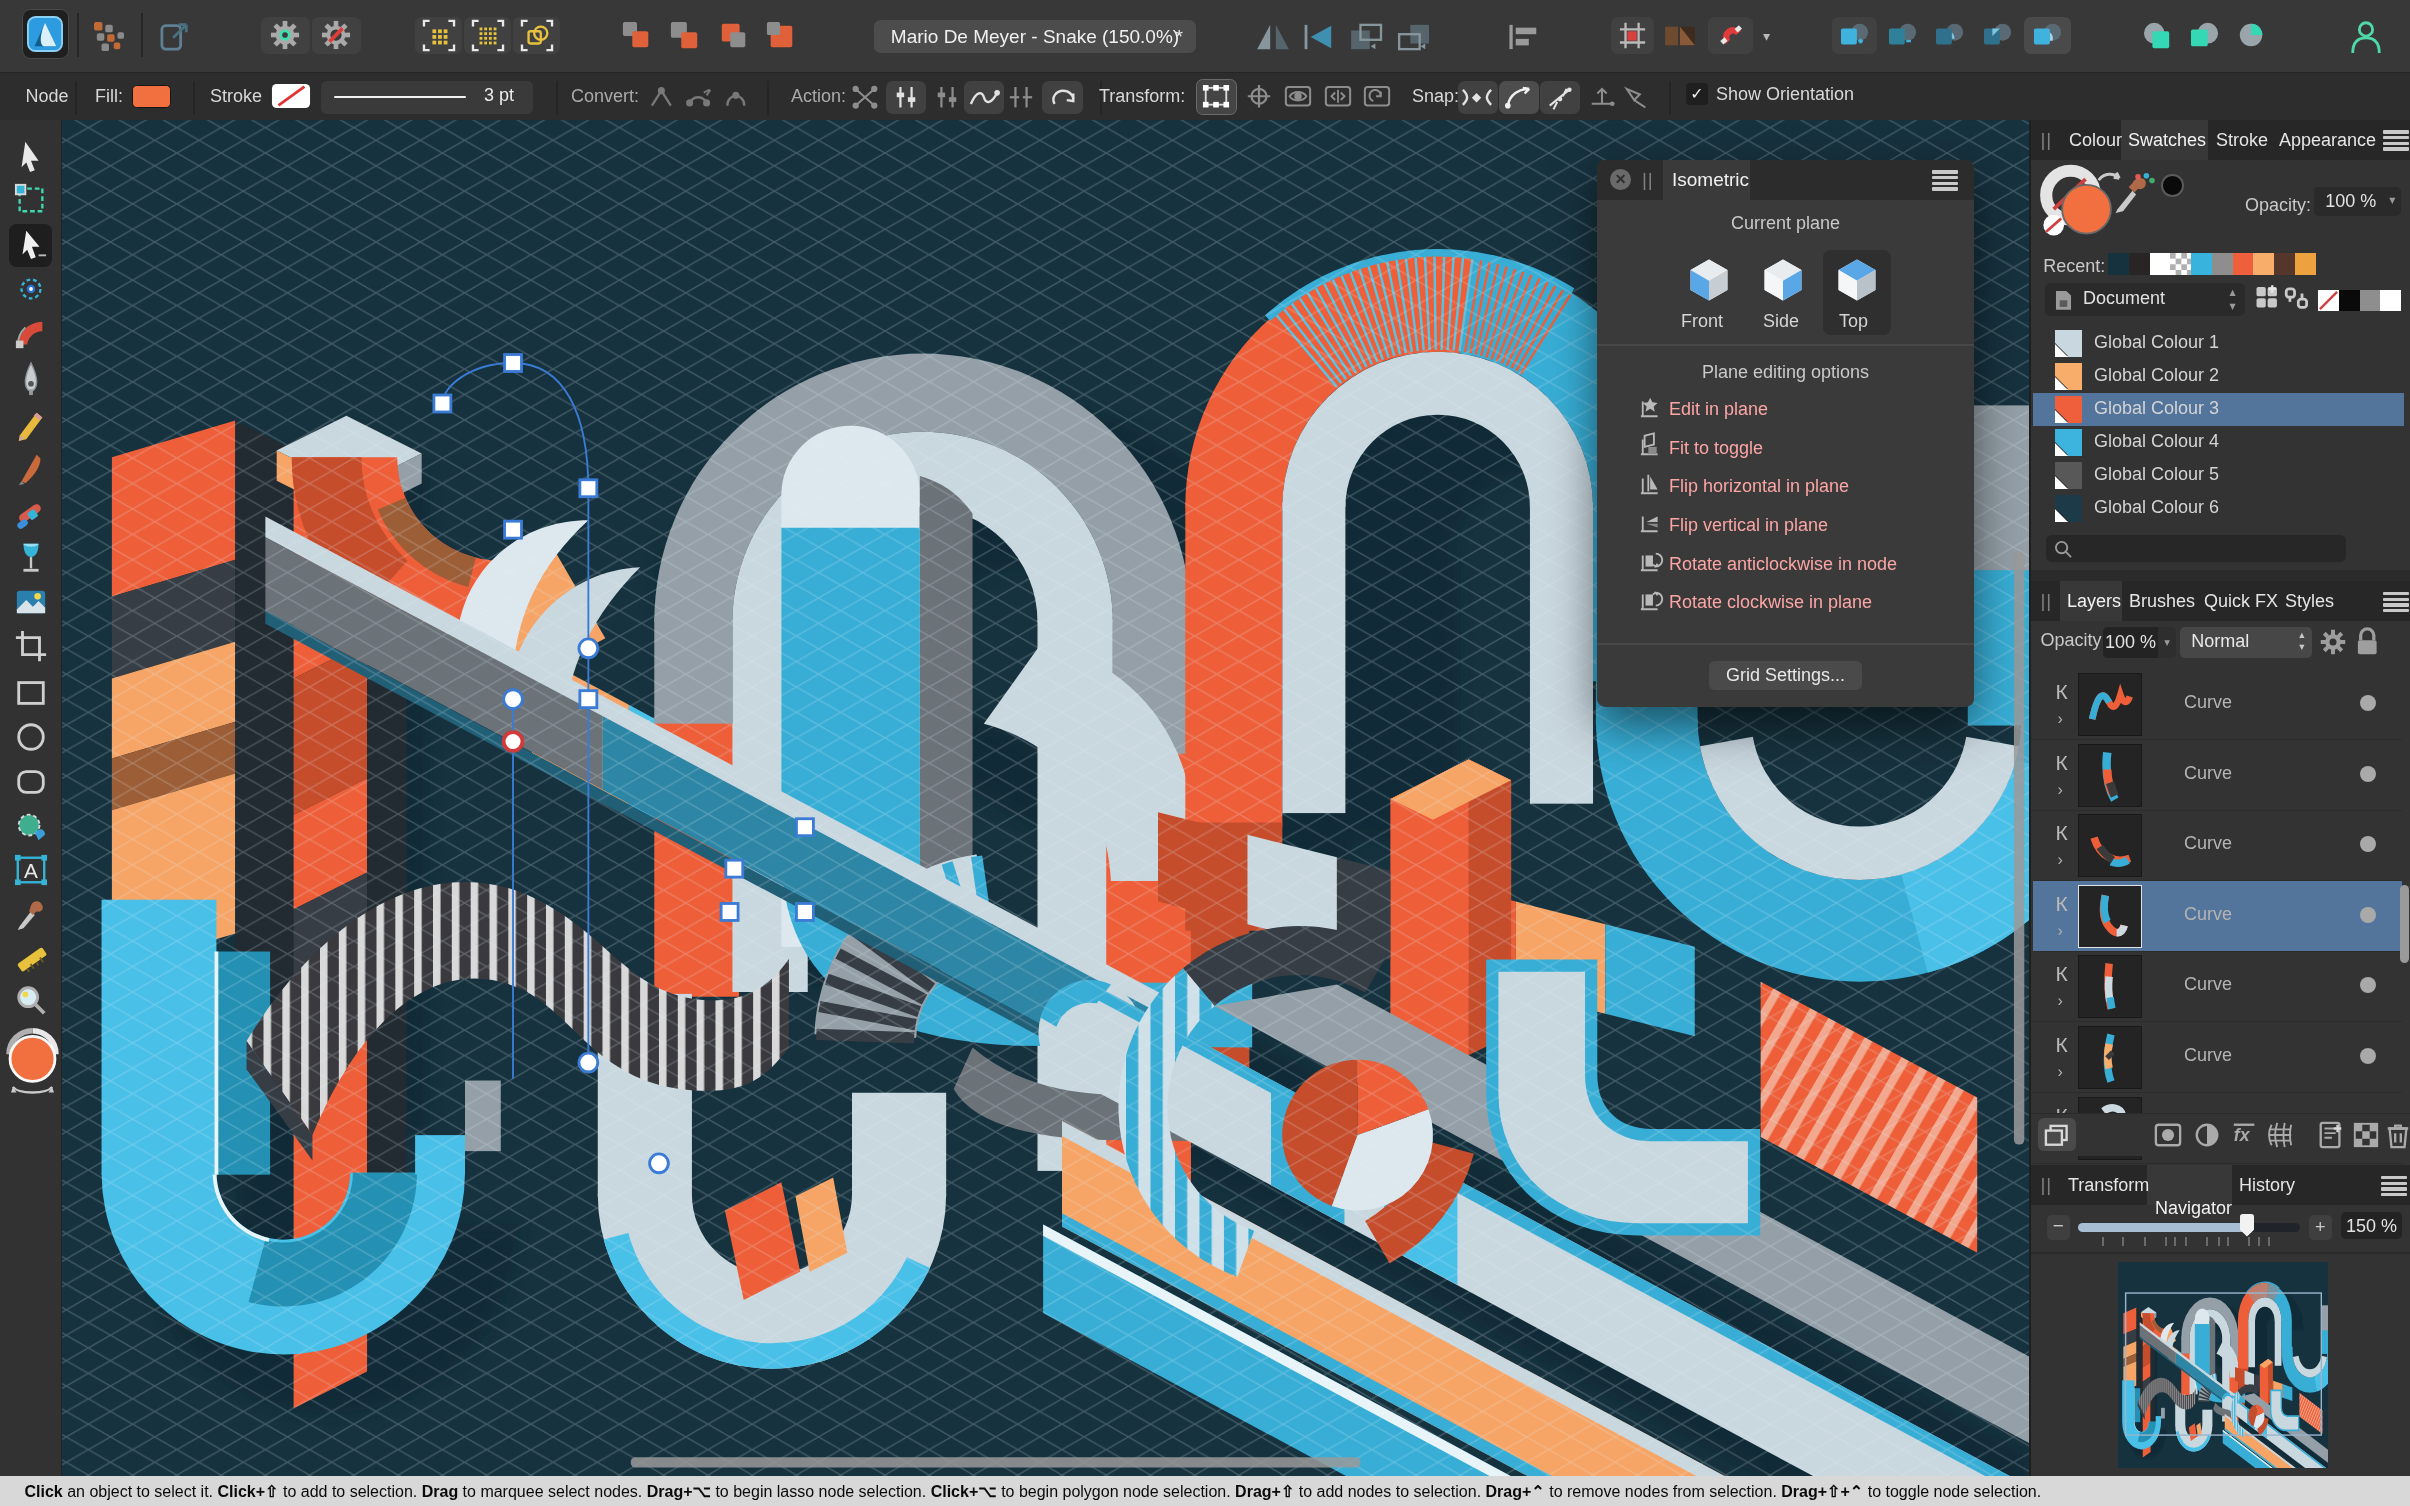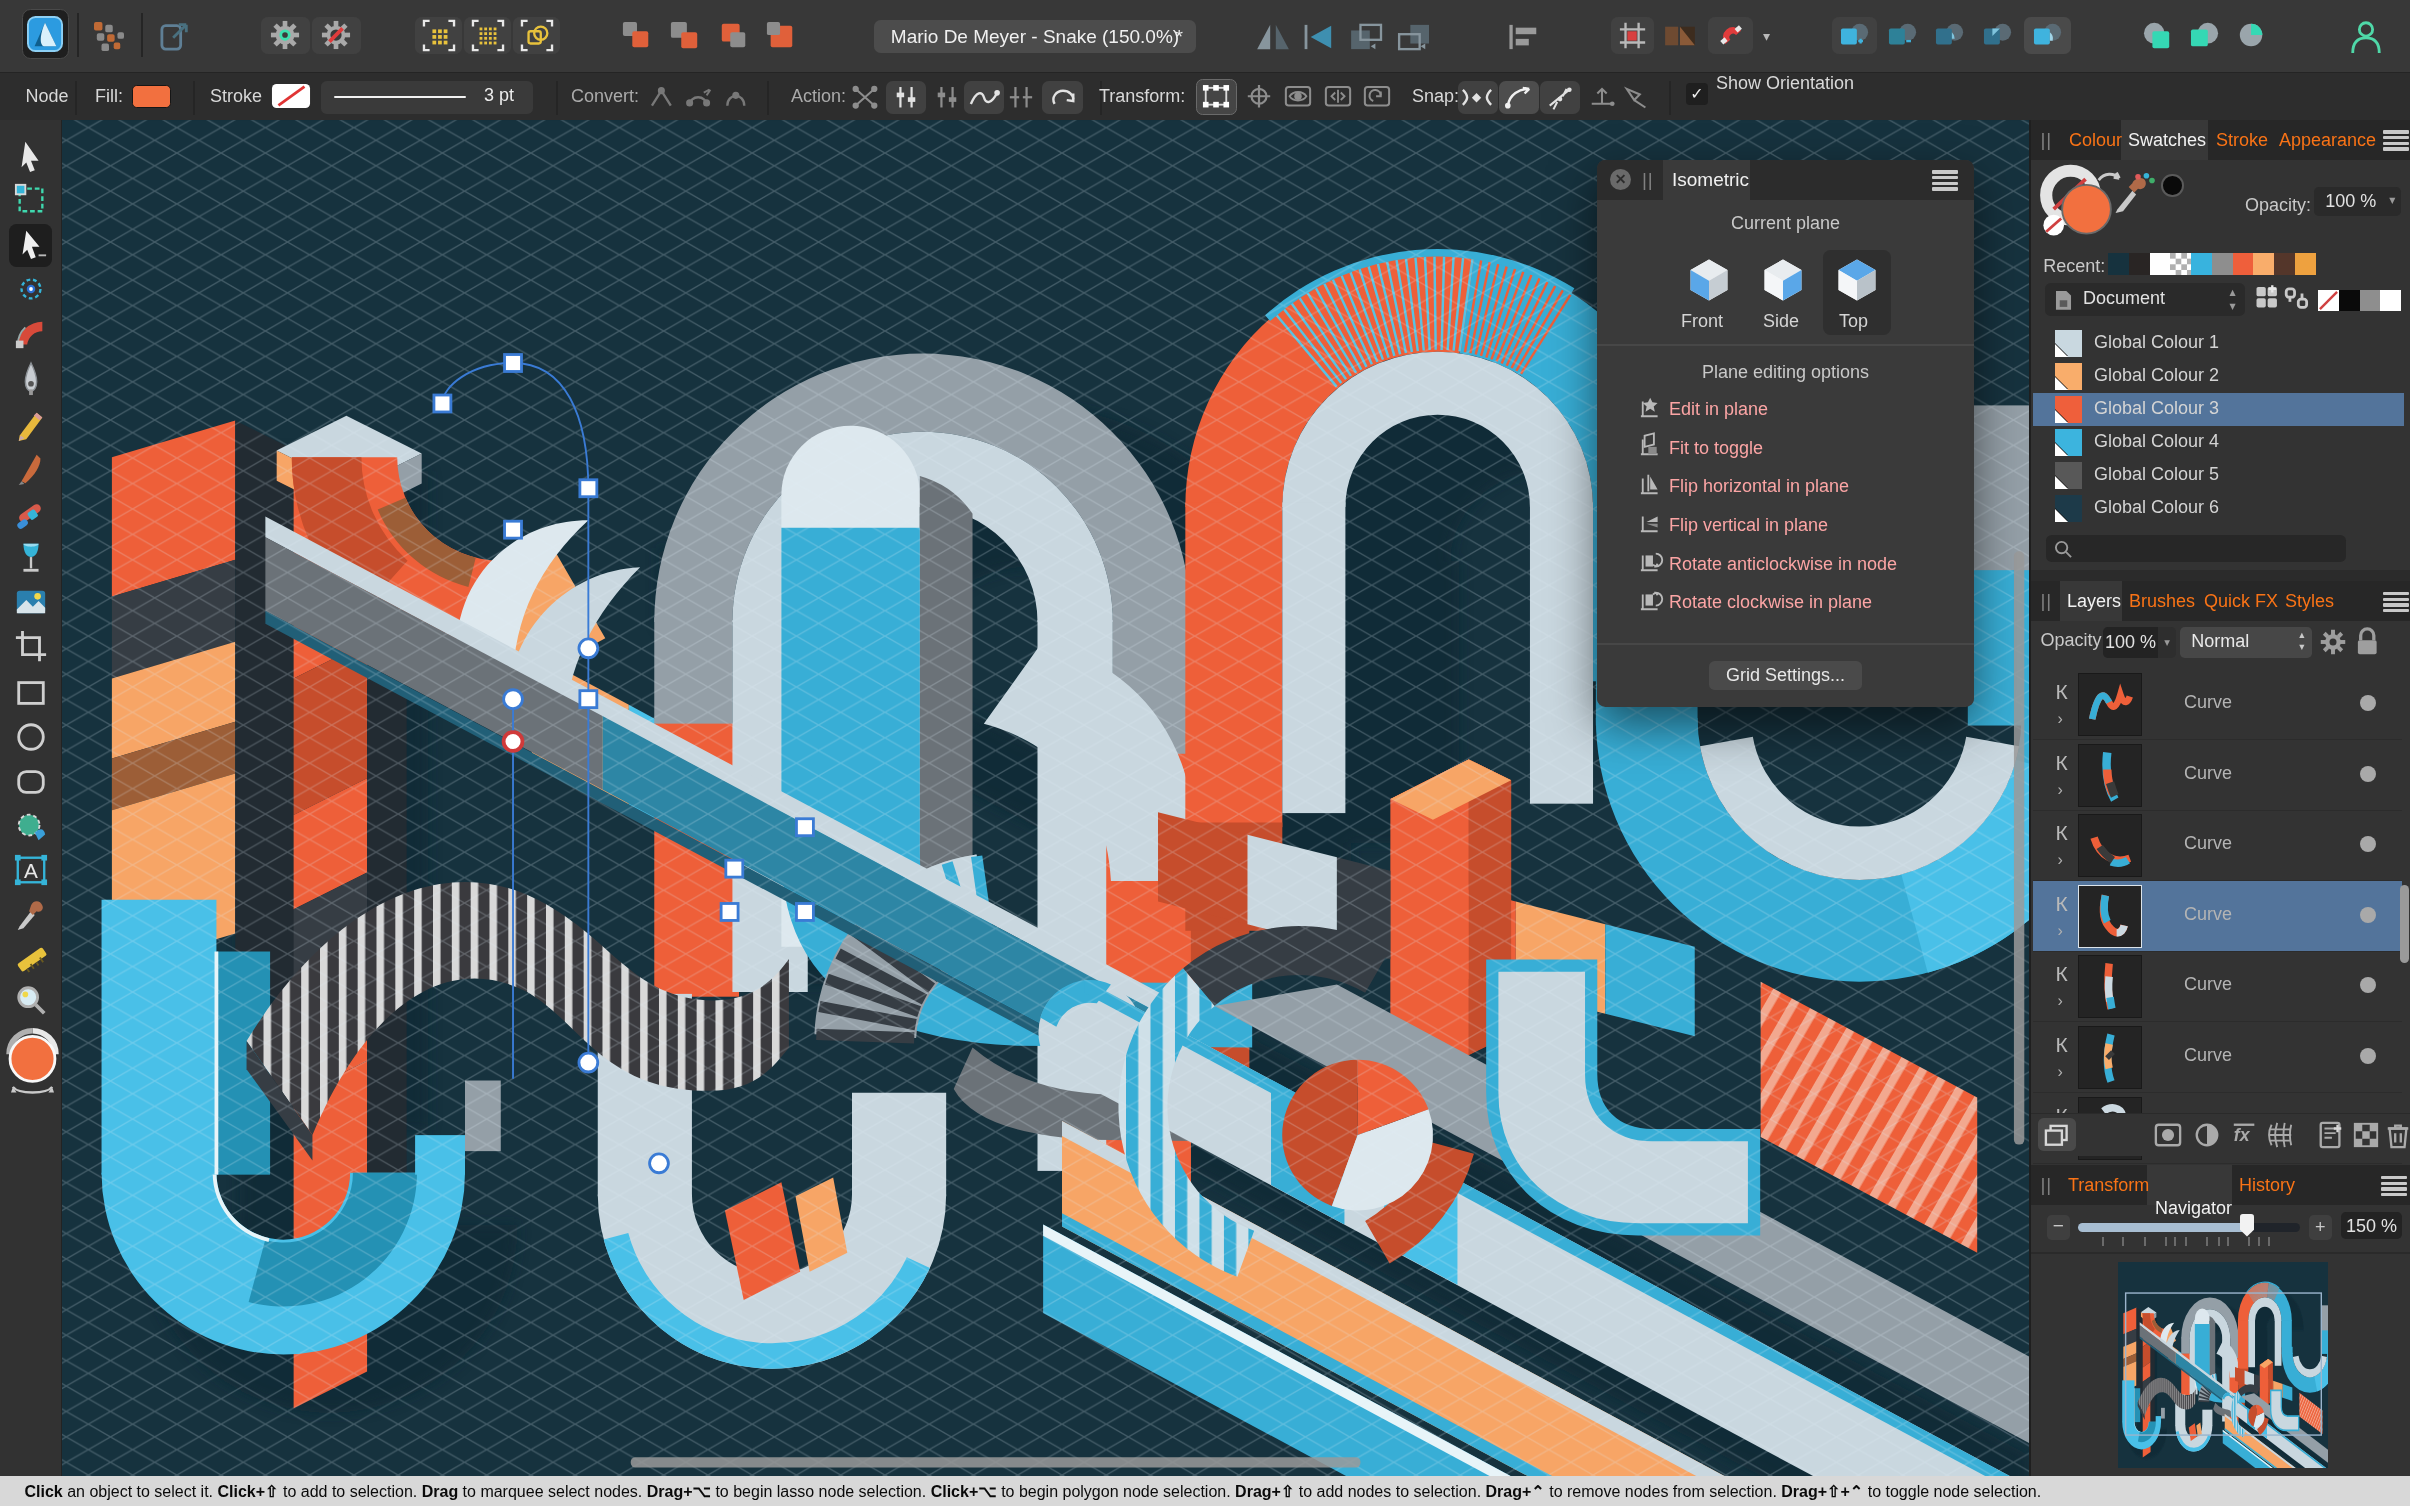--- a/index.html
+++ b/index.html
@@ -12,21 +12,21 @@
 #statusbar { left:0; top:1476px; width:2411px; height:30px; background:#d8d8d8; color:#0a0a0a; font-size:16px; line-height:31px; white-space:nowrap; padding-left:24.5px; }
 #canvas { left:62px; top:120px; width:1967px; height:1357px; background:#16323e; overflow:hidden; }
 #rightcol { left:2029px; top:120px; width:381px; height:1357px; background:#333333; border-left:2.8px solid #1f1f1f; }
 #floatpanel { left:1597px; top:160px; width:377px; height:546px; border-radius:8.5px; background:#3a3a3a; box-shadow:0 19px 47px rgba(0,0,0,0.55); }
 .btn { position:absolute; background:#414141; border-radius:6.6px; }
 .btn2 { position:absolute; background:#4a4a4a; border-radius:6.6px; }
 .sep { position:absolute; width:1.9px; background:#252525; }
 .lbl { position:absolute; color:#d8d8d8; font-size:18px; }
 .dim { color:#aaa; }
 .tabbar { position:absolute; left:0; width:381px; height:40px; background:#272727; }
-.tab { position:absolute; top:0; height:40px; color:#f97316; font-size:18px; line-height:40px; white-space:nowrap; }
+.tab { position:absolute; top:0; height:40px; color:#e5e5e5; font-size:18px; line-height:40px; white-space:nowrap; }
 .tab.active { color:#f2f2f2; }
 .tabbg { position:absolute; top:0; height:40px; background:#383838; }
 .hamb { position:absolute; width:26px; height:19px; }
 .hamb div { height:3.3px; background:#c9c9c9; margin-bottom:2.4px; border-radius:0.9px; }
 .grip { position:absolute; color:#808080; font-size:19px; letter-spacing:0.9px; }
 svg.ic { position:absolute; overflow:visible; }
 .swrow { position:absolute; left:1.9px; width:371px; height:33px; }
 .swrow .sq { position:absolute; left:21.7px; top:2.8px; width:27px; height:27px; }
 .swrow .tr { position:absolute; left:21.7px; top:17px; width:0; height:0; border-left:13px solid #fff; border-top:13px solid transparent; filter:drop-shadow(0.9px -0.9px 0 #111); }
 .swrow .nm { position:absolute; left:61px; top:4.7px; color:#d4d4d4; font-size:18px; }
@@ -591,21 +591,21 @@
       </svg>
     <svg class="ic" style="left:1588px;top:12.2px" width="28" height="24.5" viewBox="0 0 30 26">
         <path d="M4 20 L26 20 M15 20 L15 4 M10 9 L15 4 L20 9" stroke="#8d8d8d" stroke-width="2.2" fill="none"></path>
         <circle cx="26" cy="20" r="2.5" fill="#8d8d8d"></circle>
       </svg>
     <svg class="ic" style="left:1623px;top:12.2px" width="28" height="24.5" viewBox="0 0 30 26">
         <path d="M4 4 L18 10 L12 16 Z M12 16 L24 24" stroke="#8d8d8d" stroke-width="2.2" fill="none"></path>
       </svg>
     <div class="sep" style="left:1669px;top:7.5px;height:34px"></div>
     <div class="abs" style="left:1686px;top:10.4px;width:21.7px;height:21.7px;background:#1f1f1f;border-radius:3.8px;color:#f0f0f0;font-size:16px;text-align:center;line-height:21.7px">✓</div>
-    <div class="lbl" style="left:1716px;top:0">Show Orientation</div>
+    <div class="lbl" style="left:1716px;top:11px">Show Orientation</div>
   </div>
 
   <div class="abs" id="leftbar">
       <div class="abs" style="left:9.4px;top:104px;width:43px;height:43px;background:#1e1e1e;border-radius:7.5px"></div>
       <svg class="ic" style="left:14px;top:18px" width="34" height="36" viewBox="0 0 36 38">
         <path d="M12 4 L26 24 L18 24 L22 34 L17 36 L13 26 L8 31 Z" fill="#e8e8e8"></path>
       </svg>
       <svg class="ic" style="left:14px;top:61px" width="34" height="36" viewBox="0 0 36 38">
         <rect x="6" y="8" width="24" height="24" fill="none" stroke="#3fd8ae" stroke-width="2.5" stroke-dasharray="5 3"></rect>
         <rect x="2" y="4" width="10" height="10" fill="#35b4d8" stroke="#d8d8d8" stroke-width="2"></rect>

